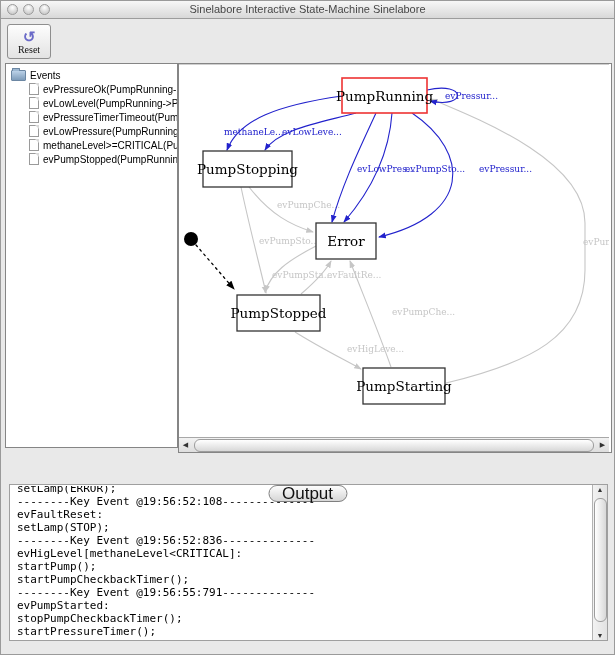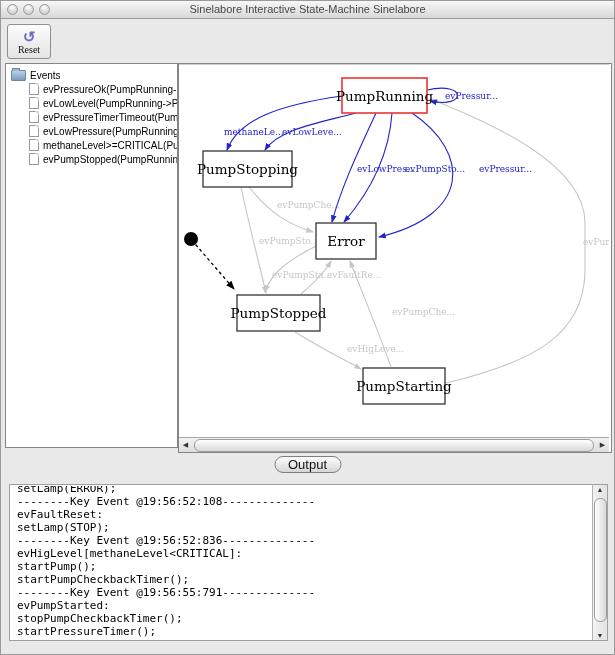--- a/index.html
+++ b/index.html
@@ -33,23 +33,23 @@
   .icon-doc::after{content:"";position:absolute;right:-1px;top:-1px;border-style:solid;border-width:0 4px 4px 0;border-color:transparent #d9d9d9 transparent transparent;}
 
   .canvas-pane{position:absolute;left:173px;top:0;width:432px;height:388px;border:1px solid #858585;background:#fff;}
   .diagram{position:absolute;left:0;top:0;width:430px;height:374px;background:#fff;border-top:1px solid #cfcfcf;}
   .hscroll{position:absolute;left:0;bottom:0;width:430px;height:14px;border-top:1px solid #a8a8a8;
     background:linear-gradient(#f2f2f2,#dedede);display:flex;align-items:center;}
   .sb-arrow{width:13px;text-align:center;font-size:7px;color:#333;line-height:14px;flex:0 0 auto;}
   .hthumb{height:11px;flex:1 1 auto;margin:0 2px;border:1px solid #9d9d9d;border-radius:6px;background:linear-gradient(#ffffff,#d8d8d8);}
 
   
-  .output-tab{position:absolute;left:50%;top:455px;transform:translateX(-50%);height:15px;padding:0 13px;
+  .output-tab{position:absolute;left:50%;top:484px;transform:translateX(-50%);height:15px;padding:0 13px;
     border:1px solid #7f7f7f;border-radius:9px;background:linear-gradient(#fdfdfd,#d6d6d6);
-    font-size:13px;color:#111;line-height:15px;z-index:2;}
+    font-size:17px;color:#111;line-height:15px;z-index:2;}
   .output-box{position:absolute;left:8px;top:483px;width:597px;height:155px;border:1px solid #9f9f9f;background:#fff;}
   .log-clip{position:absolute;left:1px;top:1px;right:15px;bottom:1px;overflow:hidden;}
   .log-clip pre{margin:-6px 0 0 0;padding:2px 4px 2px 6px;font-family:"DejaVu Sans Mono",monospace;font-size:11px;line-height:13px;color:#000;}
   .vscroll{position:absolute;right:0;top:0;bottom:0;width:14px;border-left:1px solid #b3b3b3;
     background:linear-gradient(90deg,#f2f2f2,#e2e2e2);}
   .vs-up{position:absolute;top:1px;left:0;width:14px;text-align:center;font-size:7px;color:#333;}
   .vs-down{position:absolute;bottom:1px;left:0;width:14px;text-align:center;font-size:7px;color:#333;}
   .vthumb{position:absolute;left:1px;top:13px;width:11px;height:122px;border:1px solid #9d9d9d;border-radius:6px;background:linear-gradient(90deg,#ffffff,#d8d8d8);}
 </style>
 </head>

